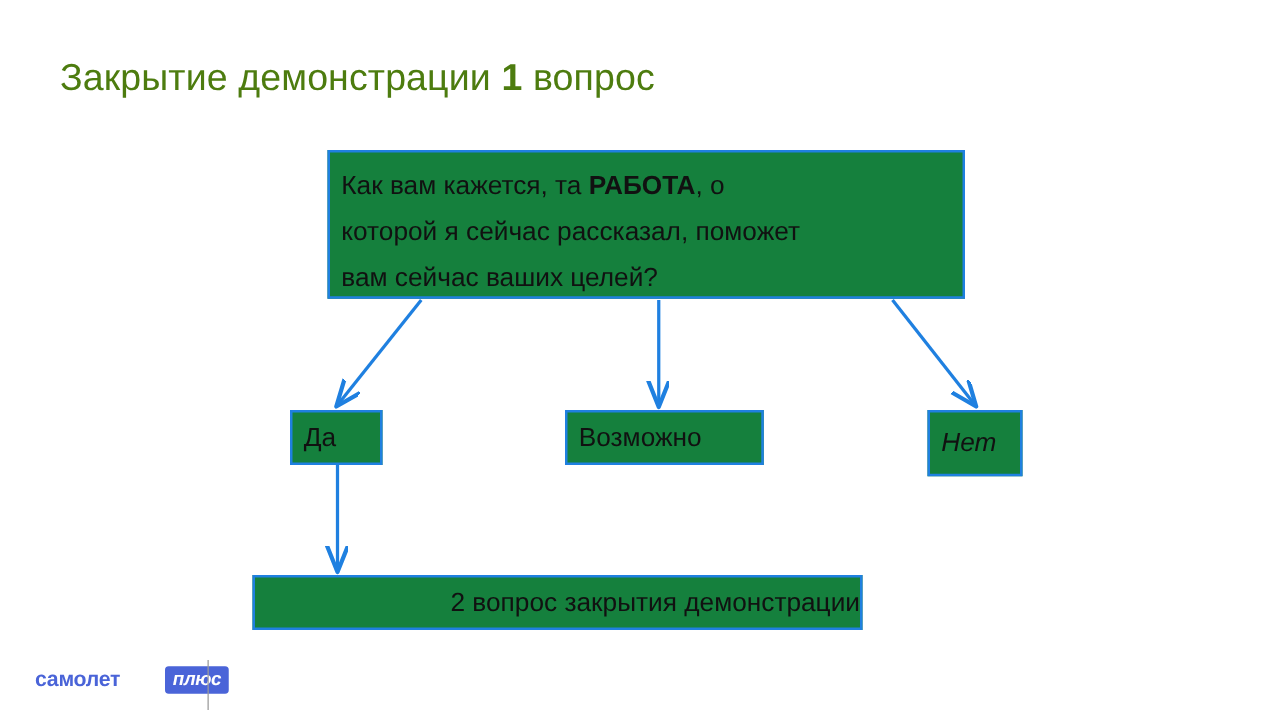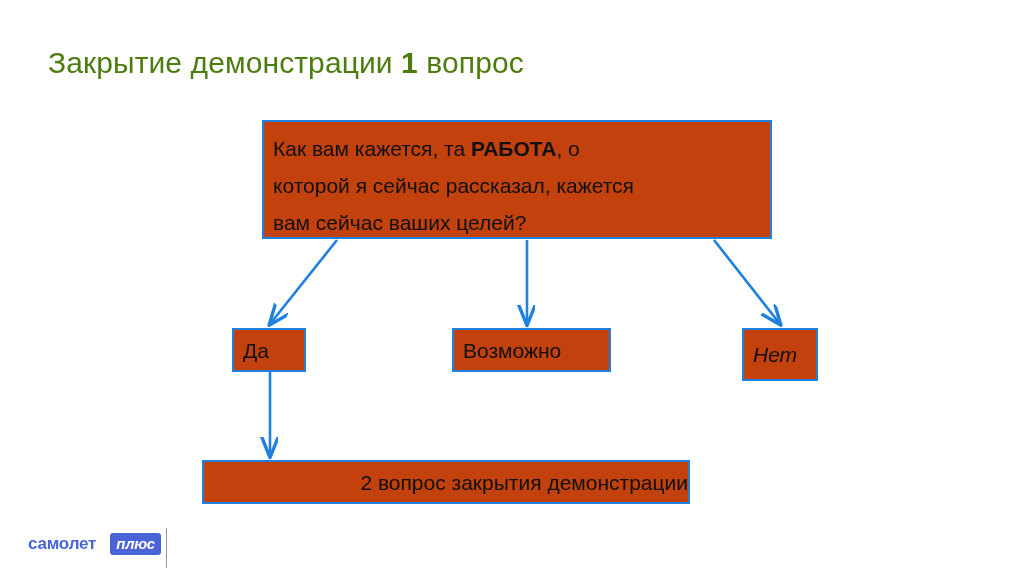--- a/index.html
+++ b/index.html
@@ -34,21 +34,21 @@
     white-space: nowrap;
   }
   .slide-title b {
     font-weight: 700;
   }
 
   
   .node {
     position: absolute;
     box-sizing: border-box;
-    background: #c2410c;
+    background: #15803d;
     border: 2px solid #1f80e0;
     color: #111111;
     font-size: 21px;
     line-height: 37px;
     display: flex;
     align-items: center;
   }
   .node .node-text {
     display: block;
     width: 100%;
@@ -120,21 +120,21 @@
     gap: 12px;
   }
   #logo-word {
     font-size: 17px;
     font-weight: 700;
     color: #4a64d8;
     letter-spacing: -0.2px;
     line-height: 20px;
   }
   #logo-badge {
-    margin-left: 2px;
+    margin-left: 24px;
     background: #4a64d8;
     color: #ffffff;
     font-size: 15px;
     font-weight: 700;
     font-style: italic;
     letter-spacing: -0.2px;
     padding: 2px 6px 3px 6px;
     border-radius: 3px;
     line-height: 17px;
   }
@@ -168,21 +168,21 @@
     <line x1="527" y1="240" x2="527" y2="324" stroke="#1f80e0" stroke-width="2.6" marker-end="url(#arrowhead)"></line>
 
     <line x1="714" y1="240" x2="780" y2="324" stroke="#1f80e0" stroke-width="2.6" marker-end="url(#arrowhead)"></line>
 
     <line x1="270" y1="372" x2="270" y2="456" stroke="#1f80e0" stroke-width="2.6" marker-end="url(#arrowhead)"></line>
   </svg>
 
   <div class="node" id="node-question">
     <div class="node-text">
       <span class="qline"><span>Как вам кажется, та </span><b>РАБОТА</b><span>, о</span></span>
-      <span class="qline">которой я сейчас рассказал, кажется</span>
+      <span class="qline">которой я сейчас рассказал, поможет</span>
       <span class="qline">вам сейчас ваших целей?</span>
     </div>
   </div>
 
   <div class="node" id="node-yes">
     <span class="node-text">Да</span>
   </div>
 
   <div class="node" id="node-maybe">
     <span class="node-text">Возможно</span>

